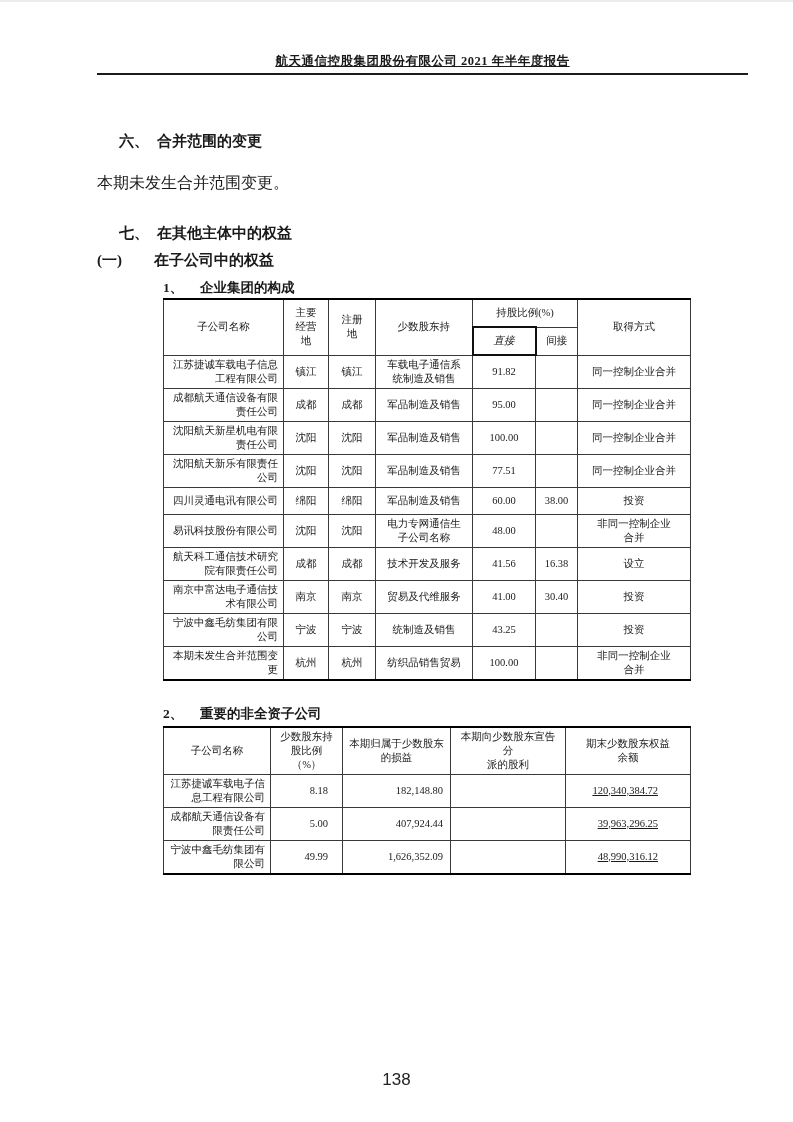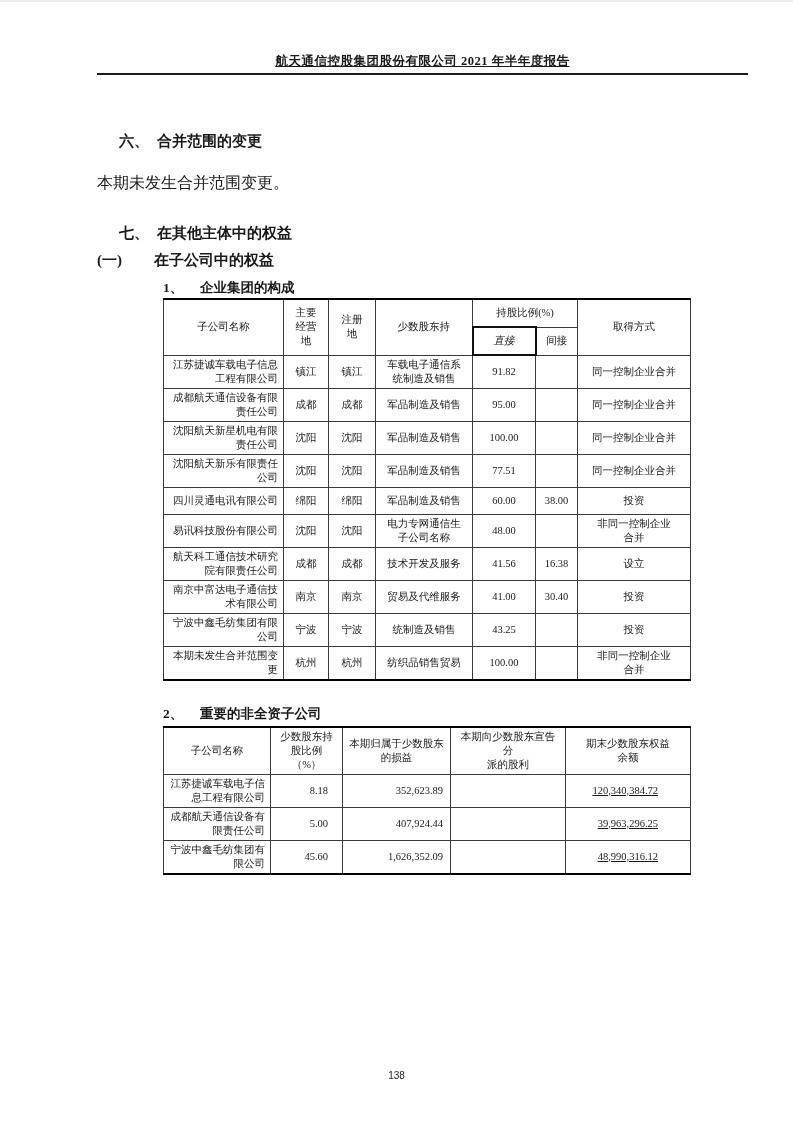--- a/index.html
+++ b/index.html
@@ -83,21 +83,21 @@
   .num-r2 { text-align: right; padding-right: 14px !important; }
   .num-r3 { text-align: right; padding-right: 7px  !important; }
   .num-r5 { text-align: right; padding-right: 32px !important; text-decoration: underline; }
   table.rpt.t2 thead th { height: 36px; }
 
   .page-number {
     position: absolute;
     top: 1070px; left: 0; right: 0;
     text-align: center;
     font-family: "Liberation Sans", "DejaVu Sans", sans-serif;
-    font-size: 10px;
+    font-size: 17px;
     color: #222;
   }
 </style>
 </head>
 <body>
 
 <div class="top-edge"></div>
 
 <header class="page-header">
   <div class="header-title">航天通信控股集团股份有限公司 2021 年半年度报告</div>
@@ -275,34 +275,34 @@
         <th>本期向少数股东宣告分
 派的股利</th>
         <th>期末少数股东权益
 余额</th>
       </tr>
     </thead>
     <tbody id="t2-body">
         <tr>
           <td class="c-name">江苏捷诚车载电子信息工程有限公司</td>
           <td class="num-r2">8.18</td>
-          <td class="num-r3">352,623.89</td>
+          <td class="num-r3">182,148.80</td>
           <td class="c-center"></td>
           <td class="num-r5">120,340,384.72</td>
         </tr>
         <tr>
           <td class="c-name">成都航天通信设备有限责任公司</td>
           <td class="num-r2">5.00</td>
           <td class="num-r3">407,924.44</td>
           <td class="c-center"></td>
           <td class="num-r5">39,963,296.25</td>
         </tr>
         <tr>
           <td class="c-name">宁波中鑫毛纺集团有限公司</td>
-          <td class="num-r2">45.60</td>
+          <td class="num-r2">49.99</td>
           <td class="num-r3">1,626,352.09</td>
           <td class="c-center"></td>
           <td class="num-r5">48,990,316.12</td>
         </tr>
       </tbody>
   </table>
 
 </main>
 
 <div class="page-number">138</div>

